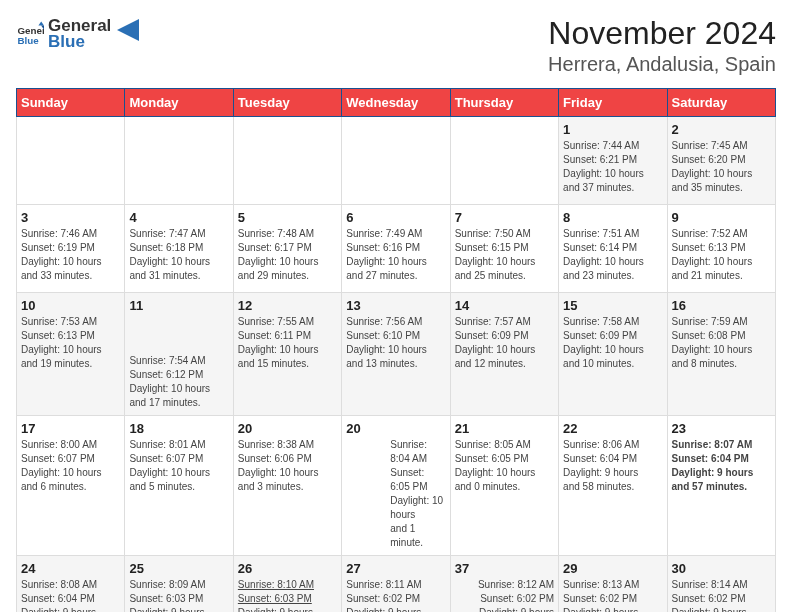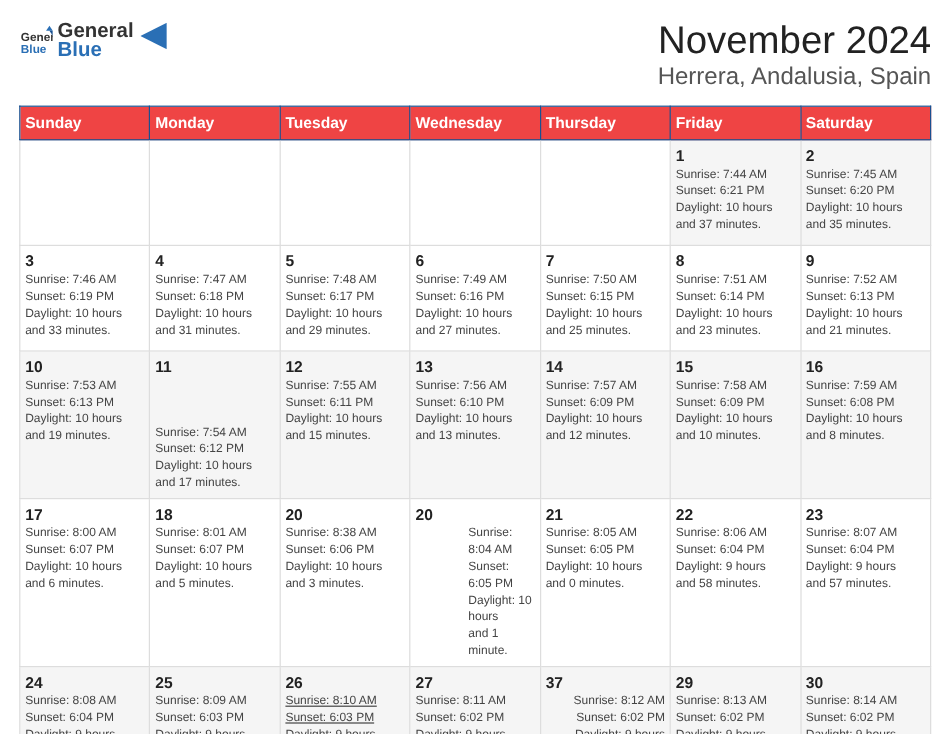--- a/index.html
+++ b/index.html
@@ -284,21 +284,21 @@
         </td>
         <td>
           <span class="day-number">22</span>
           <div class="day-info" style="white-space: pre-line;">Sunrise: 8:06 AM
 Sunset: 6:04 PM
 Daylight: 9 hours
 and 58 minutes.</div>
         </td>
         <td>
           <span class="day-number">23</span>
-          <div class="day-info" style="white-space: pre-line;">Sunrise: 8:07 AM
+          <div class="day-info" style="white-space: pre-line; font-weight: bold;">Sunrise: 8:07 AM
 Sunset: 6:04 PM
 Daylight: 9 hours
 and 57 minutes.</div>
         </td>
       </tr>
       <tr>
         <td>
           <span class="day-number">24</span>
           <div class="day-info" style="white-space: pre-line;">Sunrise: 8:08 AM
 Sunset: 6:04 PM

